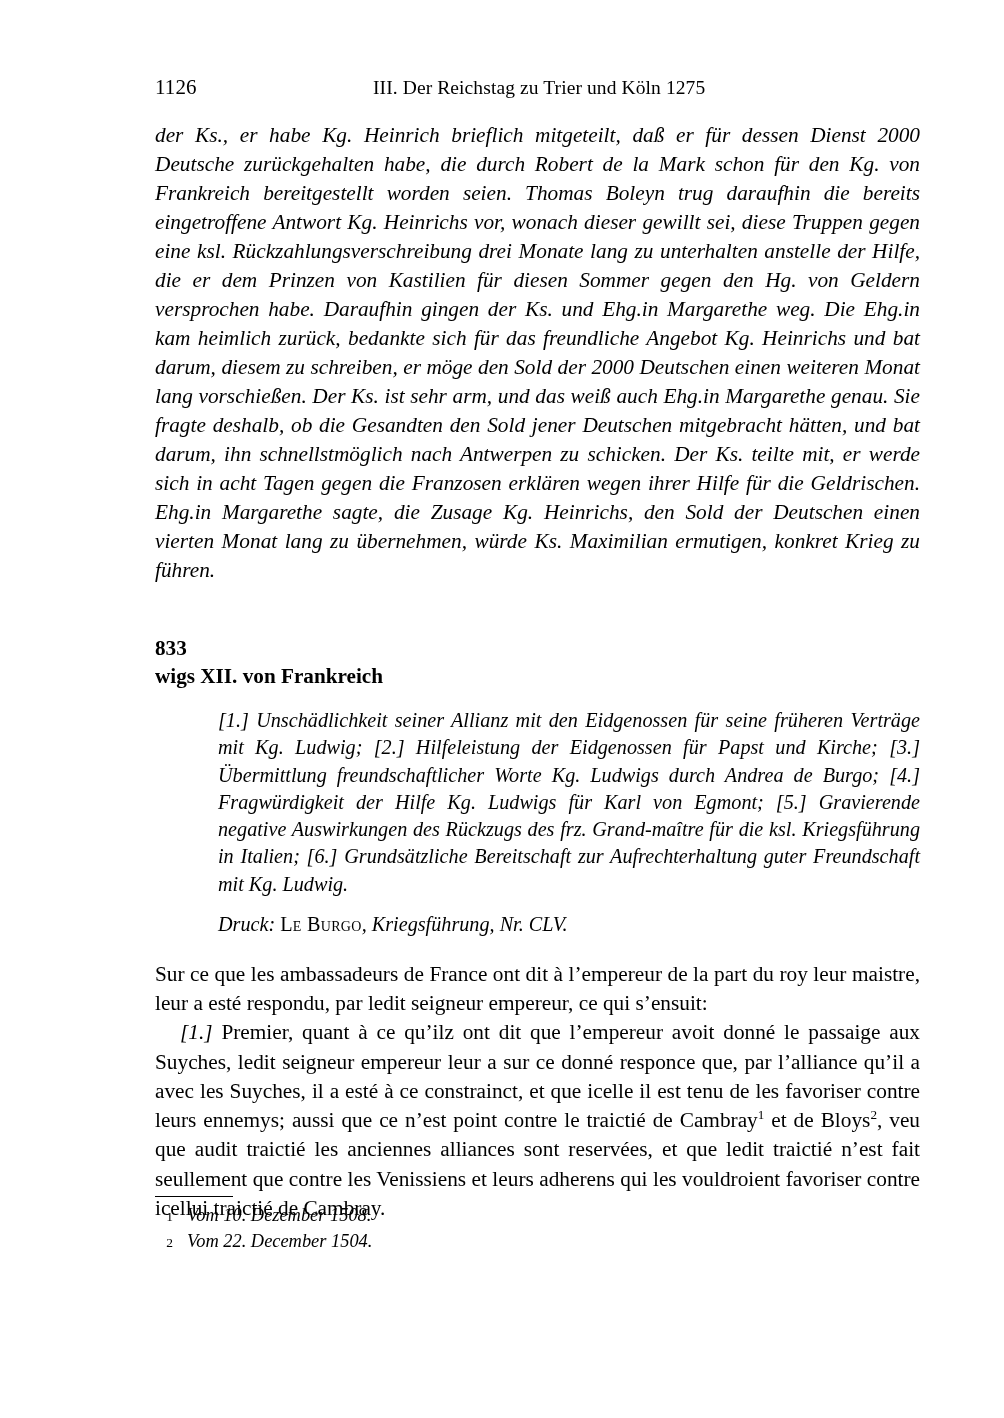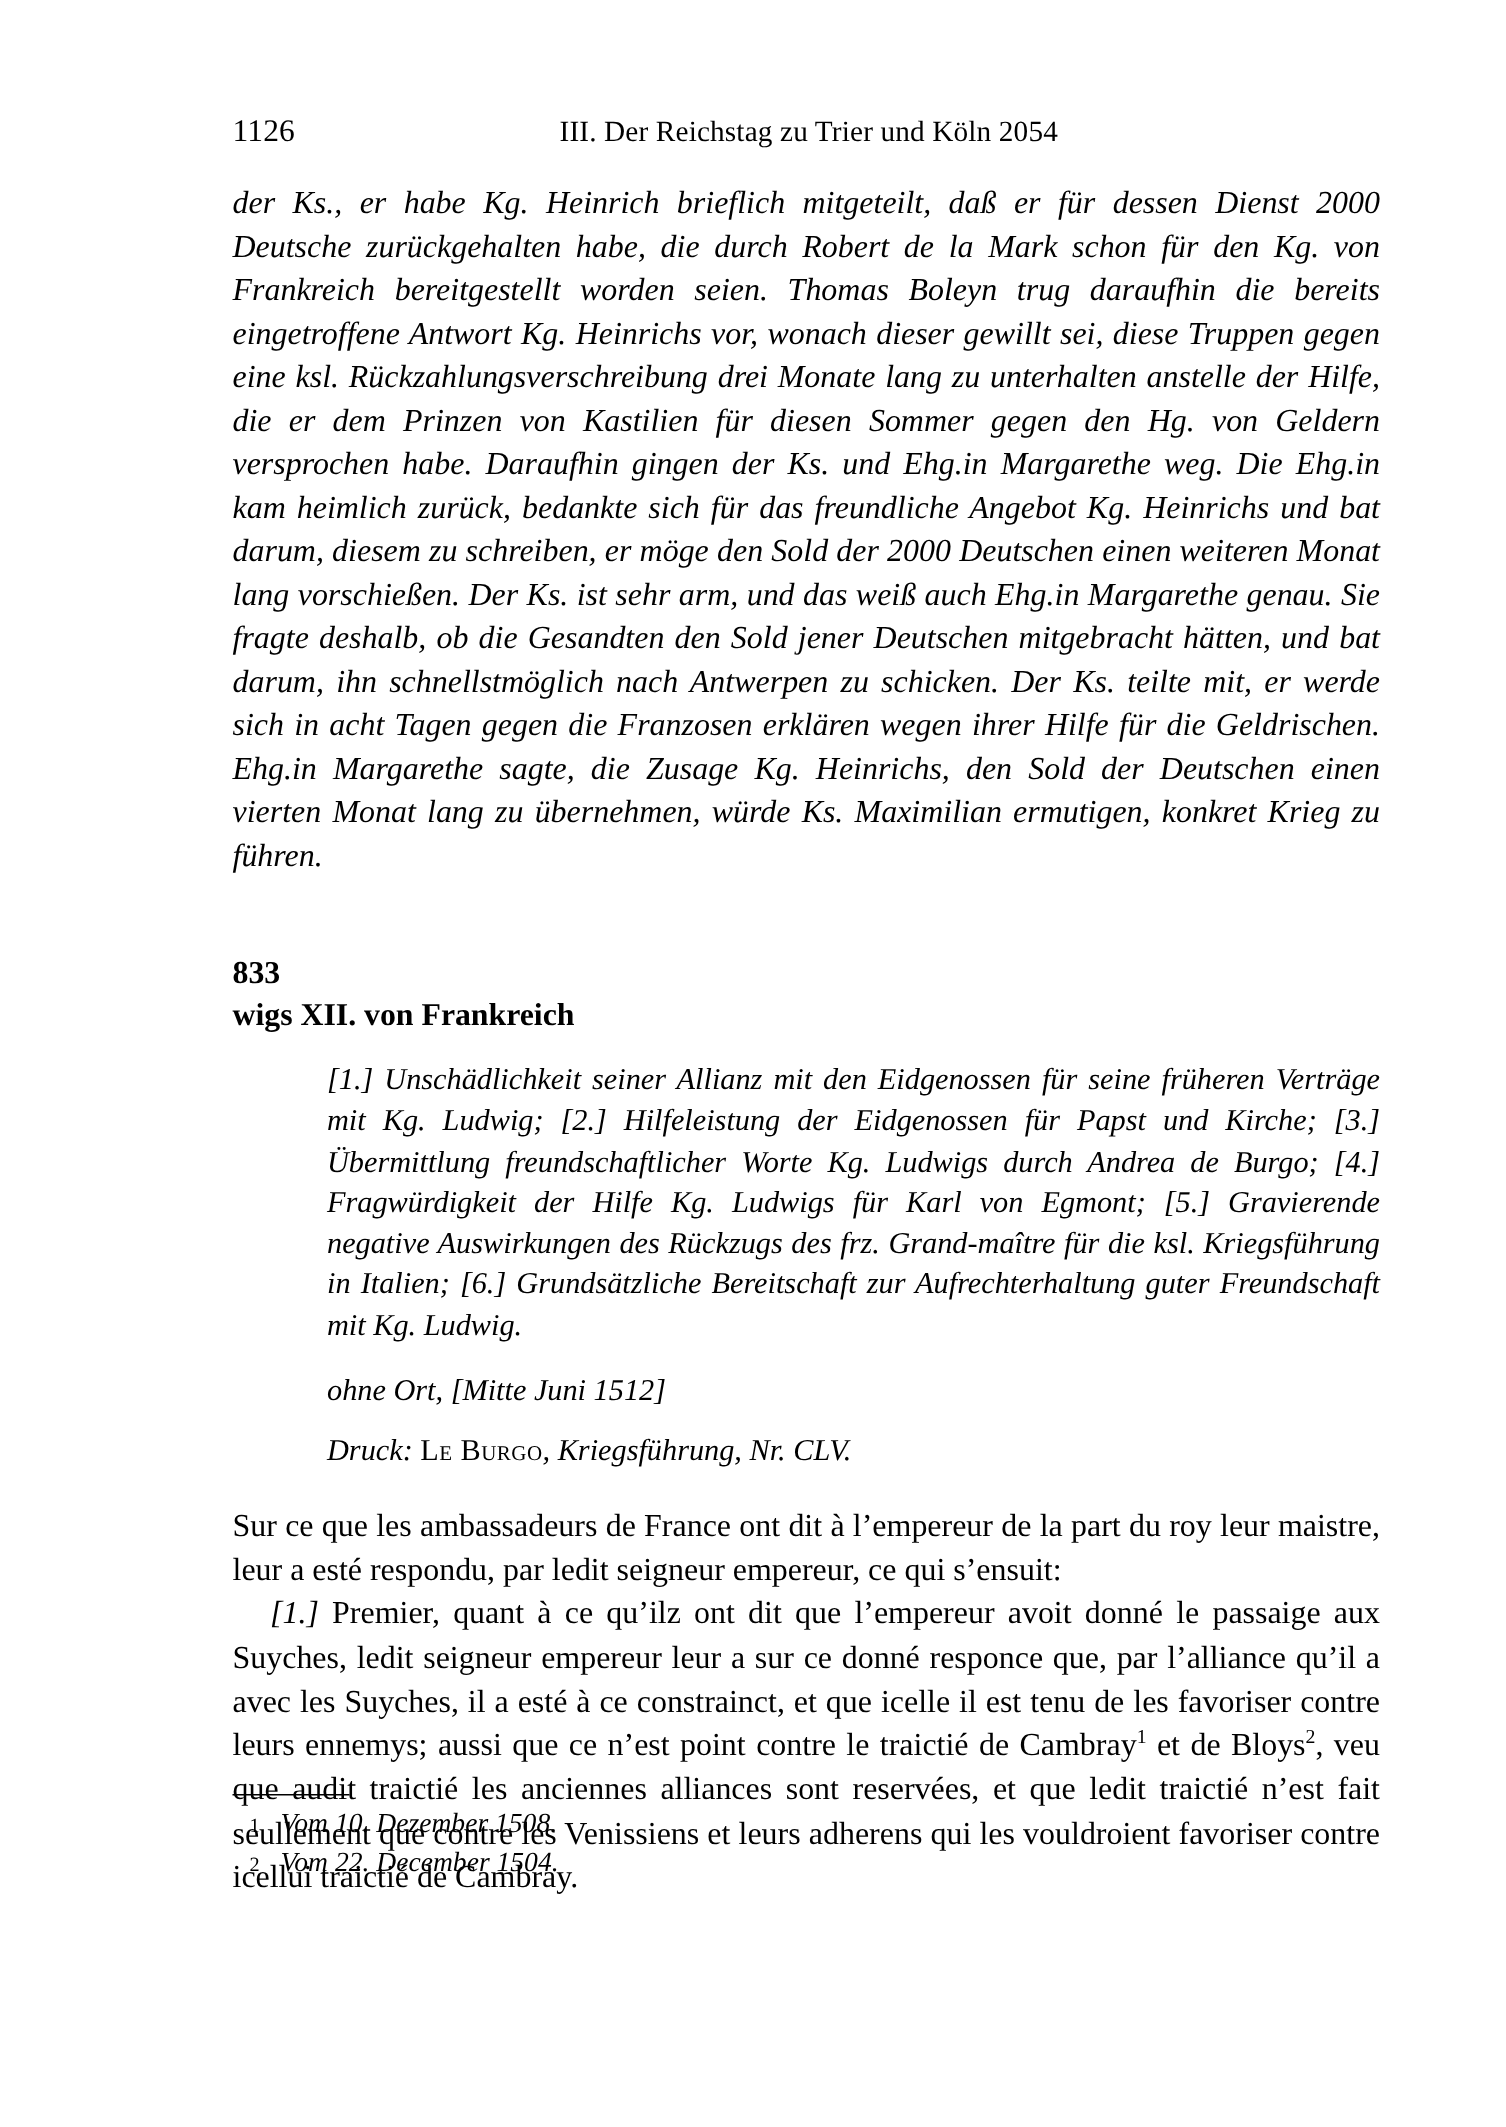--- a/index.html
+++ b/index.html
@@ -179,37 +179,36 @@
 </style>
 </head>
 <body>
 
 <div class="page">
 
   <div class="content">
 
     <div class="runhead">
       <div class="folio">1126</div>
-      <div class="title">III. Der Reichstag zu Trier und Köln 2054</div>
+      <div class="title">III. Der Reichstag zu Trier und Köln 1275</div>
     </div>
 
     <p class="regest first">der Ks., er habe Kg. Heinrich brieflich mitgeteilt, daß er für dessen Dienst 2000 Deutsche zurückgehalten habe, die durch Robert de la Mark schon für den Kg. von Frankreich bereitgestellt worden seien. Thomas Boleyn trug daraufhin die bereits eingetroffene Antwort Kg. Heinrichs vor, wonach dieser gewillt sei, diese Truppen gegen eine ksl. Rückzahlungsverschreibung drei Monate lang zu unterhalten anstelle der Hilfe, die er dem Prinzen von Kastilien für diesen Sommer gegen den Hg. von Geldern versprochen habe. Daraufhin gingen der Ks. und Ehg.in Margarethe weg. Die Ehg.in kam heimlich zurück, bedankte sich für das freundliche Angebot Kg. Heinrichs und bat darum, diesem zu schreiben, er möge den Sold der 2000 Deutschen einen weiteren Monat lang vorschießen. Der Ks. ist sehr arm, und das weiß auch Ehg.in Margarethe genau. Sie fragte deshalb, ob die Gesandten den Sold jener Deutschen mitgebracht hätten, und bat darum, ihn schnellstmöglich nach Antwerpen zu schicken. Der Ks. teilte mit, er werde sich in acht Tagen gegen die Franzosen erklären wegen ihrer Hilfe für die Geldrischen. Ehg.in Margarethe sagte, die Zusage Kg. Heinrichs, den Sold der Deutschen einen vierten Monat lang zu übernehmen, würde Ks. Maximilian ermutigen, konkret Krieg zu führen.</p>
 
     <div class="entry-heading">
       <div class="num">833</div>
       <div class="htitle">
         <span class="lastline">wigs XII. von Frankreich</span>
       </div>
     </div>
 
     <div class="indent-block">
 
       <p class="summary">[1.] Unschädlichkeit seiner Allianz mit den Eidgenossen für seine früheren Verträge mit Kg. Ludwig; [2.] Hilfeleistung der Eidgenossen für Papst und Kirche; [3.] Übermittlung freundschaftlicher Worte Kg. Ludwigs durch Andrea de Burgo; [4.] Fragwürdigkeit der Hilfe Kg. Ludwigs für Karl von Egmont; [5.] Gravierende negative Auswirkungen des Rückzugs des frz. Grand-maître für die ksl. Kriegsführung in Italien; [6.] Grundsätzliche Bereitschaft zur Aufrechterhaltung guter Freundschaft mit Kg. Ludwig.</p>
 
-      <div class="dateline">ohne Ort, [Mitte Juni 1512]</div>
 
       <div class="sourceline">
         <span>Druck:</span><span class="roman-in-italic">&nbsp;</span><span class="smallcaps">Le Burgo</span><span>, Kriegsführung, Nr. CLV.</span>
       </div>
     </div>
 
     <p class="maintext lead">Sur ce que les ambassadeurs de France ont dit à l’empereur de la part du roy leur maistre, leur a esté respondu, par ledit seigneur empereur, ce qui s’ensuit:</p>
 
     <p class="maintext para">
       <span class="secnum">[1.]</span><span> Premier, quant à ce qu’ilz ont dit que l’empereur avoit donné le passaige aux Suyches, ledit seigneur empereur leur a sur ce donné responce que, par l’alliance qu’il a avec les Suyches, il a esté à ce constrainct, et que icelle il est tenu de les favoriser contre leurs ennemys; aussi que ce n’est point contre le traictié de Cambray</span><sup>1</sup><span> et de Bloys</span><sup>2</sup><span>, veu que audit traictié les anciennes alliances sont reservées, et que ledit traictié n’est fait seullement que contre les Venissiens et leurs adherens qui les vouldroient favoriser contre icellui traictié de Cambray.</span>

